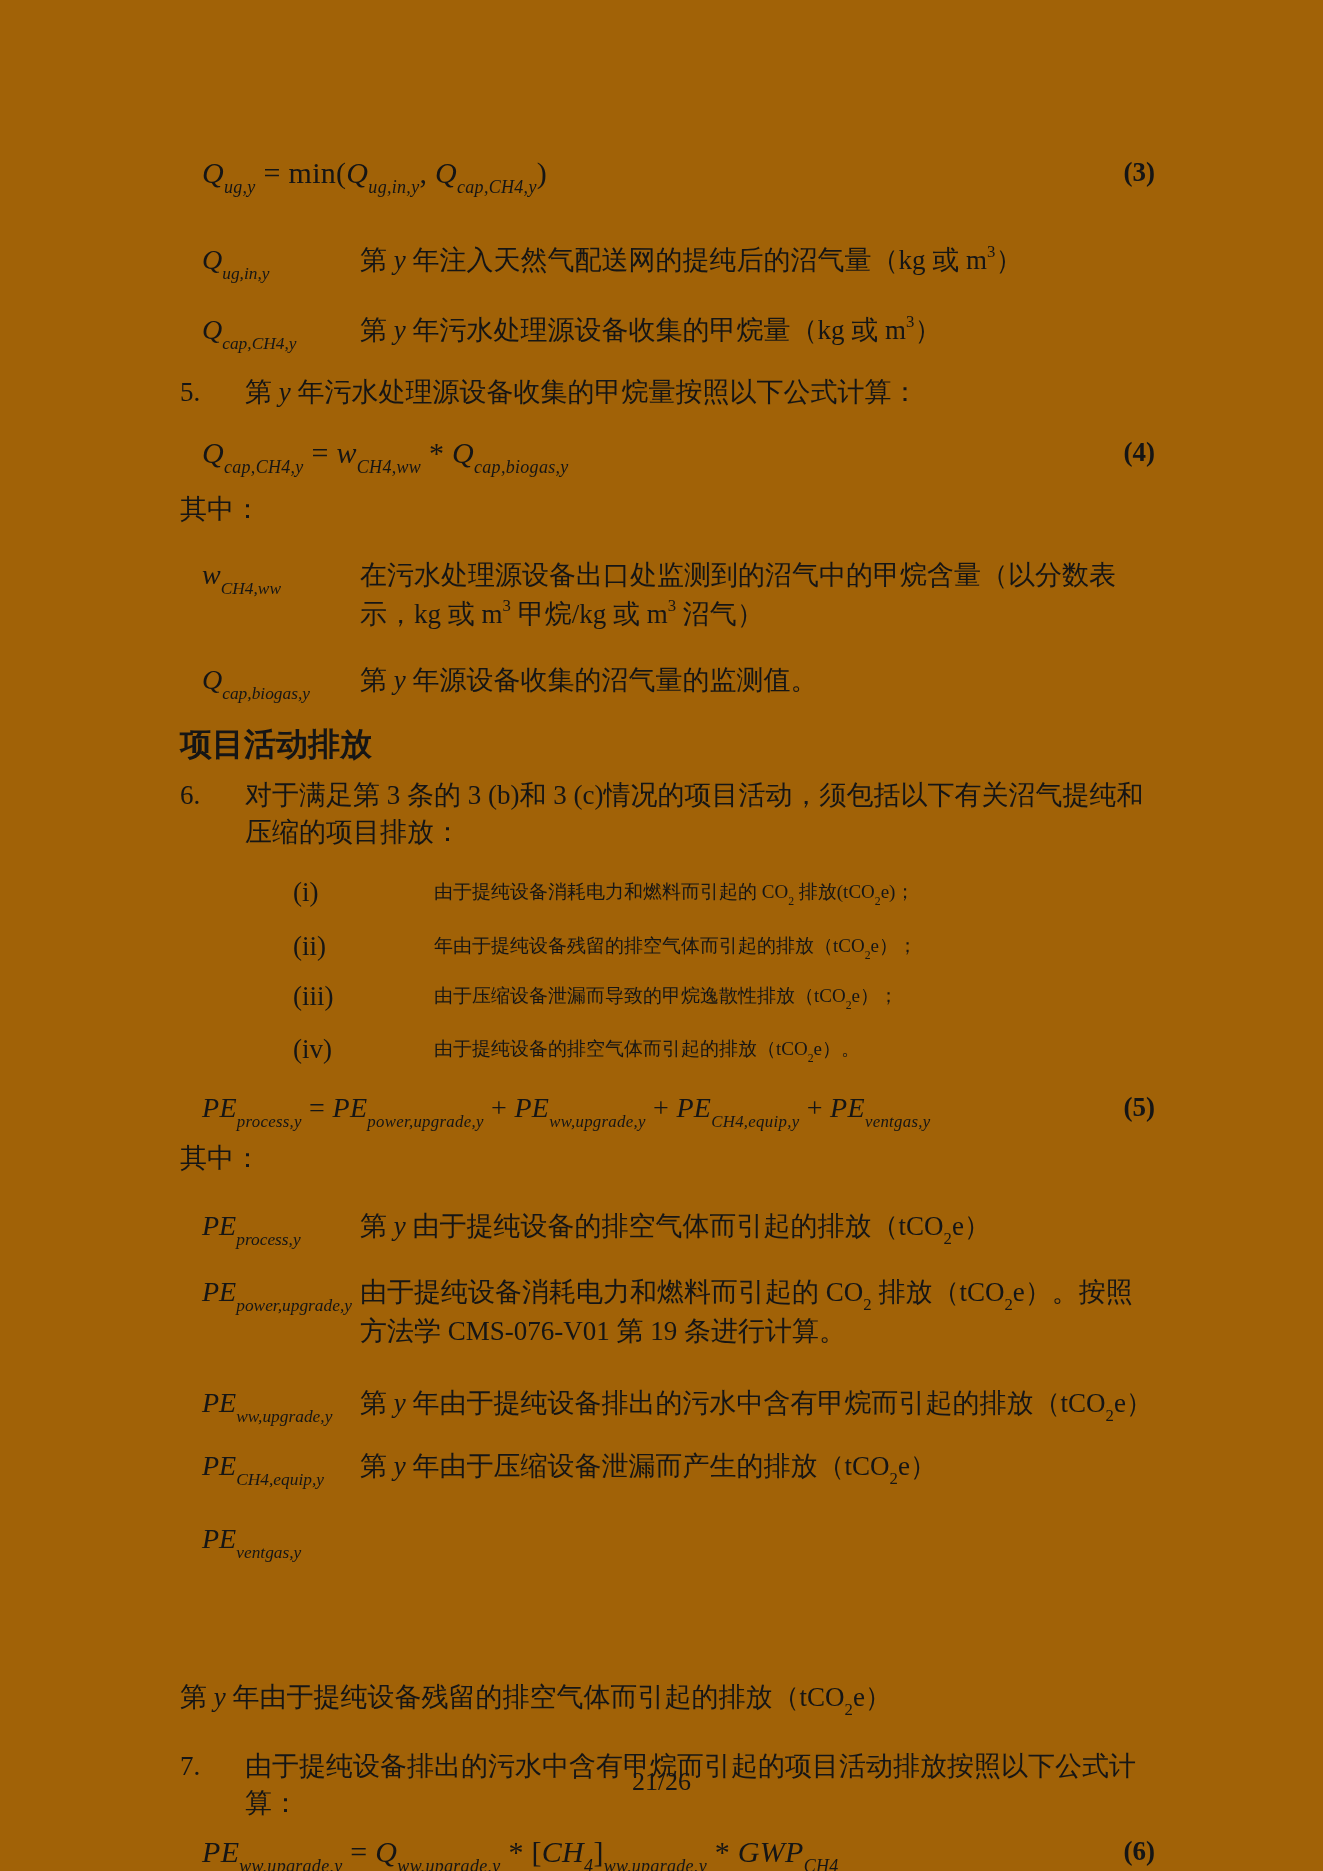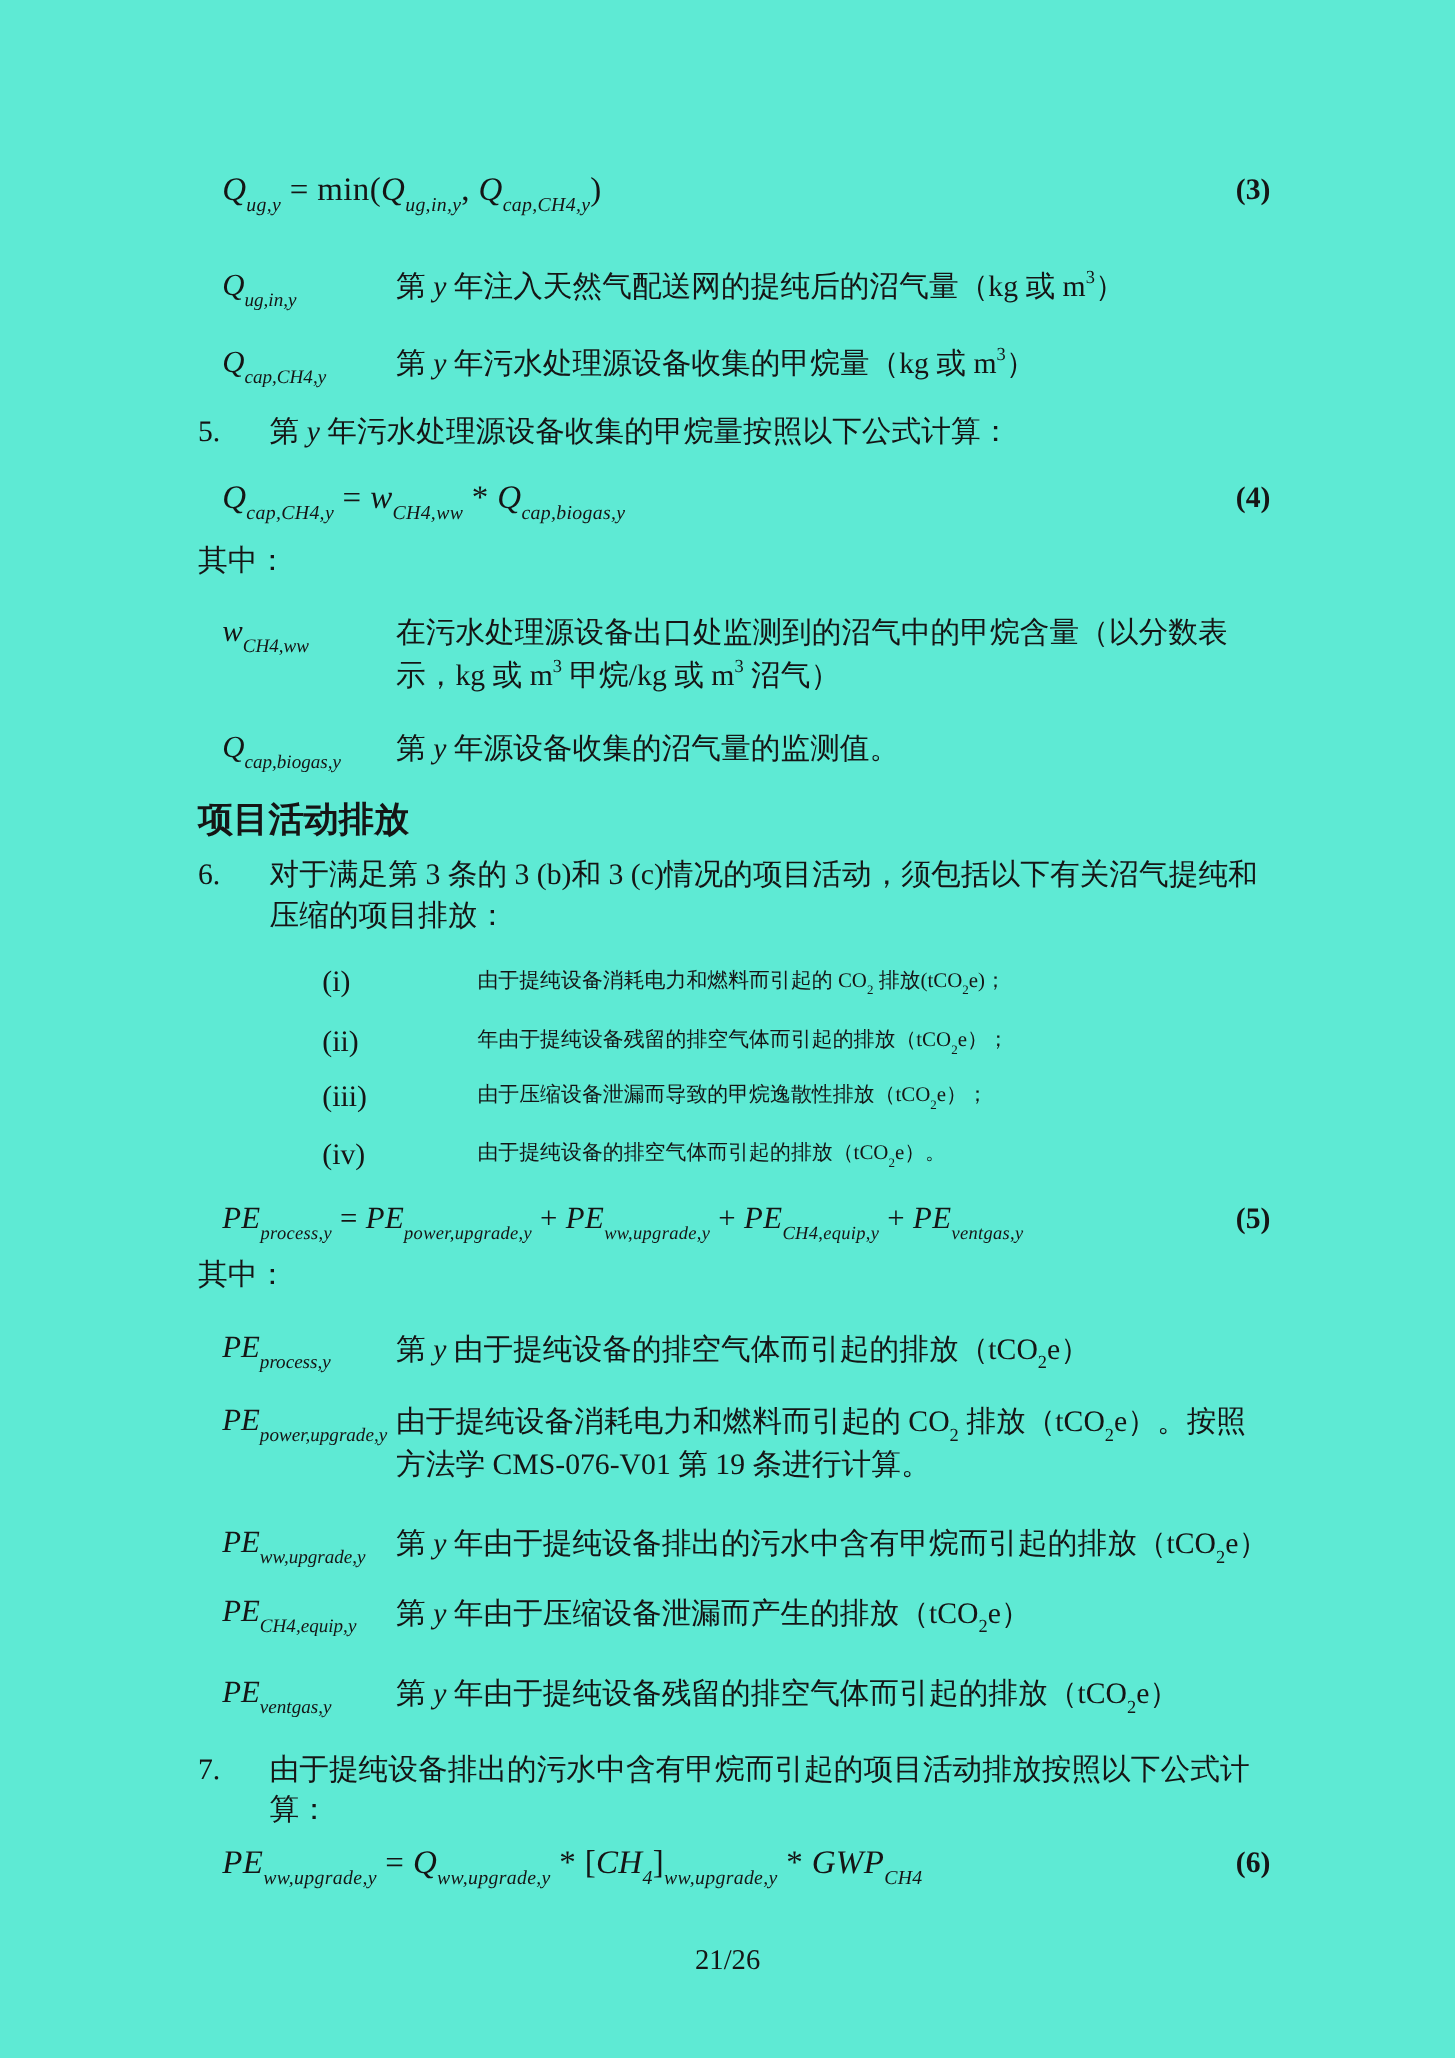--- a/index.html
+++ b/index.html
@@ -1,17 +1,17 @@
 <!DOCTYPE html>
 <html><head>
 <meta charset="utf-8">
 <style>
   html,body { margin:0; padding:0; background:#e8e8e8; }
   .page {
-    width:1323px; height:1871px; margin:0 auto; background:#5eead4;
+    width:1323px; height:1871px; margin:0 auto; background:#a16207;
     position:relative; box-sizing:border-box;
     padding:150px 168px 0 180px;
     font-family:"Liberation Serif","DejaVu Serif",serif;
     color:#151515;
   }
   .seg { white-space:pre-wrap; }
   .it { font-style:italic; }
   sub { font-size:0.62em; line-height:0; position:relative; top:0.18em; white-space:pre; }
   sup { font-size:0.62em; line-height:0; position:relative; top:-0.1em; white-space:pre; }
 
@@ -55,21 +55,21 @@
   .m-i1    { margin-bottom:20px; }
   .m-i2    { margin-bottom:16px;margin-top:16px; }
   .m-i3    { margin-bottom:19px; }
   .m-i4    { margin-bottom:19px; }
   .m-eq5   { margin-bottom:9px; }
   .m-w2    { margin-bottom:31px; }
   .m-d3    { margin-bottom:27px; }
   .m-d4    { margin-bottom:33px; }
   .m-d5    { margin-bottom:24px; }
   .m-d6    { margin-bottom:34px; }
-  .m-d7    { margin-bottom:31px; }
+  .m-d7    { margin-bottom:31px;flex-direction:column; }
   .m-p7    { margin-bottom:7px; }
 </style>
 </head>
 <body>
 
 <div class="page">
 
   <div class="eqrow m-eq3">
     <div class="eq"><span class="seg it">Q</span><sub class="seg it">ug,y</sub><span class="seg"> = min(</span><span class="seg it">Q</span><sub class="seg it">ug,in,y</sub><span class="seg">, </span><span class="seg it">Q</span><sub class="seg it">cap,CH4,y</sub><span class="seg">)</span></div>
     <div class="eqnum">(3)</div>

